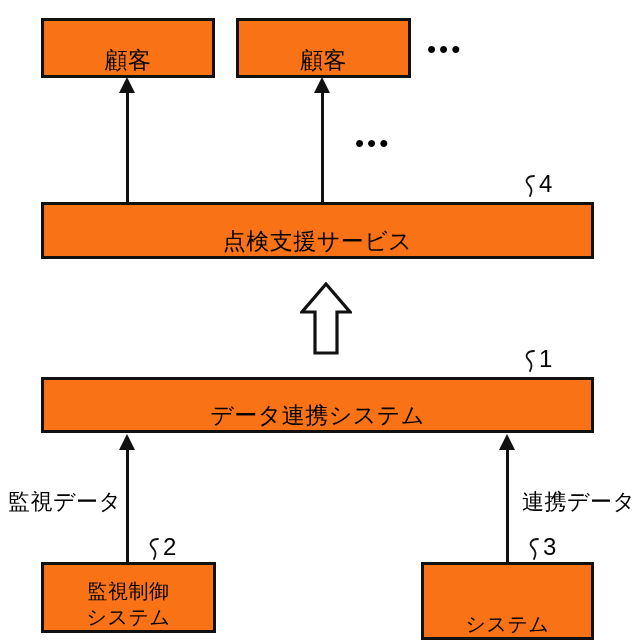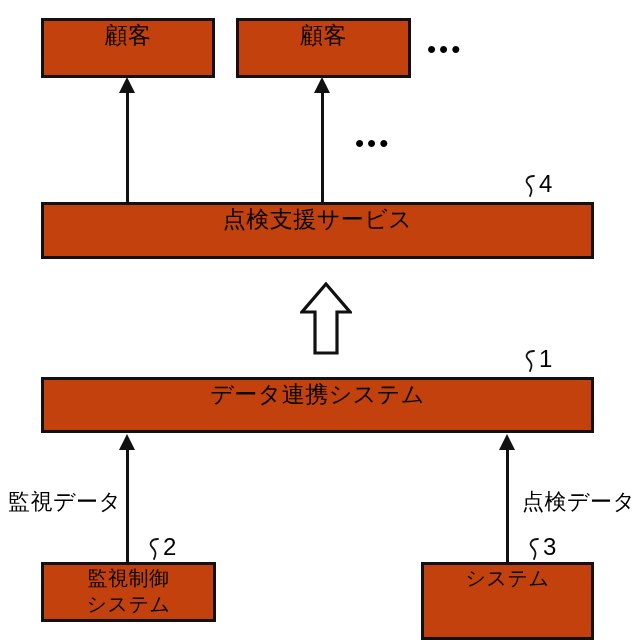--- a/index.html
+++ b/index.html
@@ -17,40 +17,40 @@
     height: 640px;
     background: #ffffff;
     overflow: hidden;
   }
 
   
   .box {
     position: absolute;
     box-sizing: border-box;
     border: 3px solid #111111;
-    background: #c2410c;
+    background: #f97316;
     display: flex;
-    align-items: flex-start;
+    align-items: flex-end;
     justify-content: center;
     text-align: center;
     line-height: 1.25;
     font-size: 23px;
     letter-spacing: 0.5px;
     color: #000000;
   }
   .box.two-line {
     font-size: 20px;
     line-height: 1.3;
   }
 
   .box-customer-1 { left: 41px;  top: 18px;  width: 174px; height: 60px; }
   .box-customer-2 { left: 236px; top: 18px; width: 175px; height: 60px; }
   .box-service    { left: 41px;  top: 202px; width: 553px; height: 57px; }
   .box-datalink   { left: 41px;  top: 377px; width: 553px; height: 56px; }
-  .box-monitor    { left: 41px;  top: 562px; width: 175px; height: 60px; }
+  .box-monitor    { left: 41px;  top: 562px; width: 175px; height: 71px; }
   .box-inspect    { left: 421px; top: 562px; width: 173px; height: 78px; }
 
   
   .arrow-line {
     position: absolute;
     width: 3px;
     background: #111111;
   }
   .arrow-head {
     position: absolute;
@@ -179,21 +179,21 @@
   </div>
 
   <div class="arrow-line a3-line"></div>
   <div class="arrow-head a3-head"></div>
 
   <div class="arrow-line a4-line"></div>
   <div class="arrow-head a4-head"></div>
 
   <div class="label label-kanshi">監視データ</div>
 
-  <div class="label label-tenken">点検データ</div>
+  <div class="label label-tenken">連携データ</div>
 
   <div class="ref ref-2">
     <svg class="ref-squiggle" viewBox="0 0 14 22">
       <path d="M10 1 C 3 1, 1 6, 4 9 C 7 12, 9 15, 6 21" fill="none" stroke="#111111" stroke-width="1.8" stroke-linecap="round"></path>
     </svg>
     <span class="ref-num">2</span>
   </div>
 
   <div class="ref ref-3">
     <svg class="ref-squiggle" viewBox="0 0 14 22">

